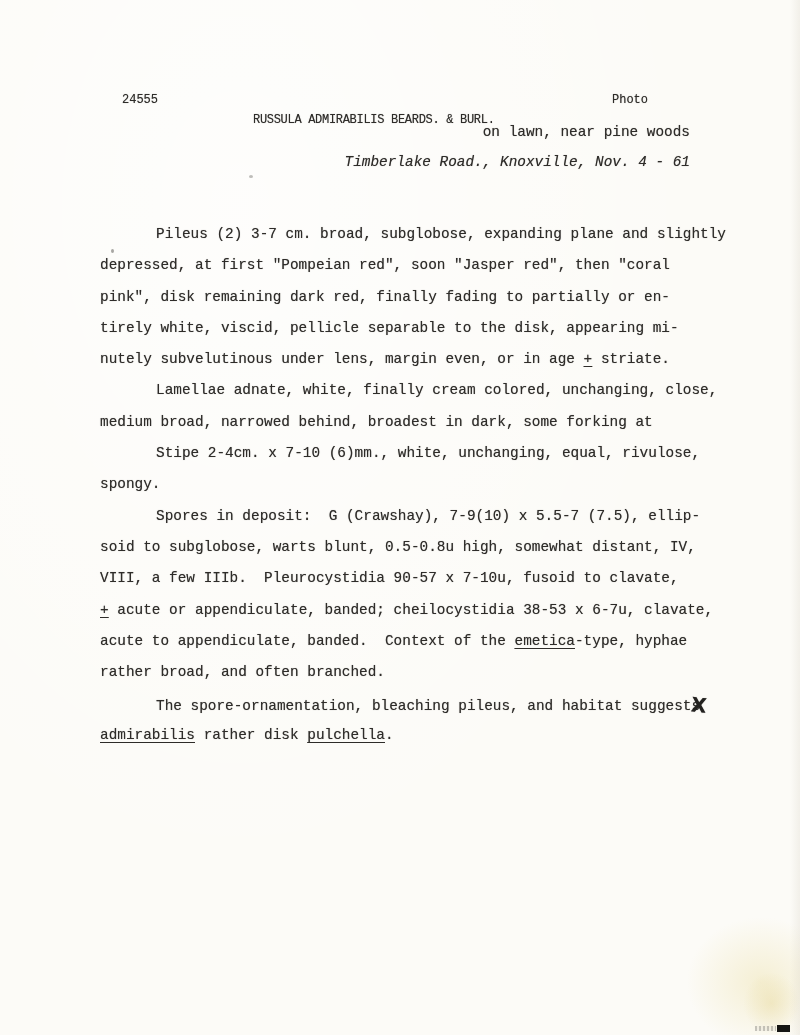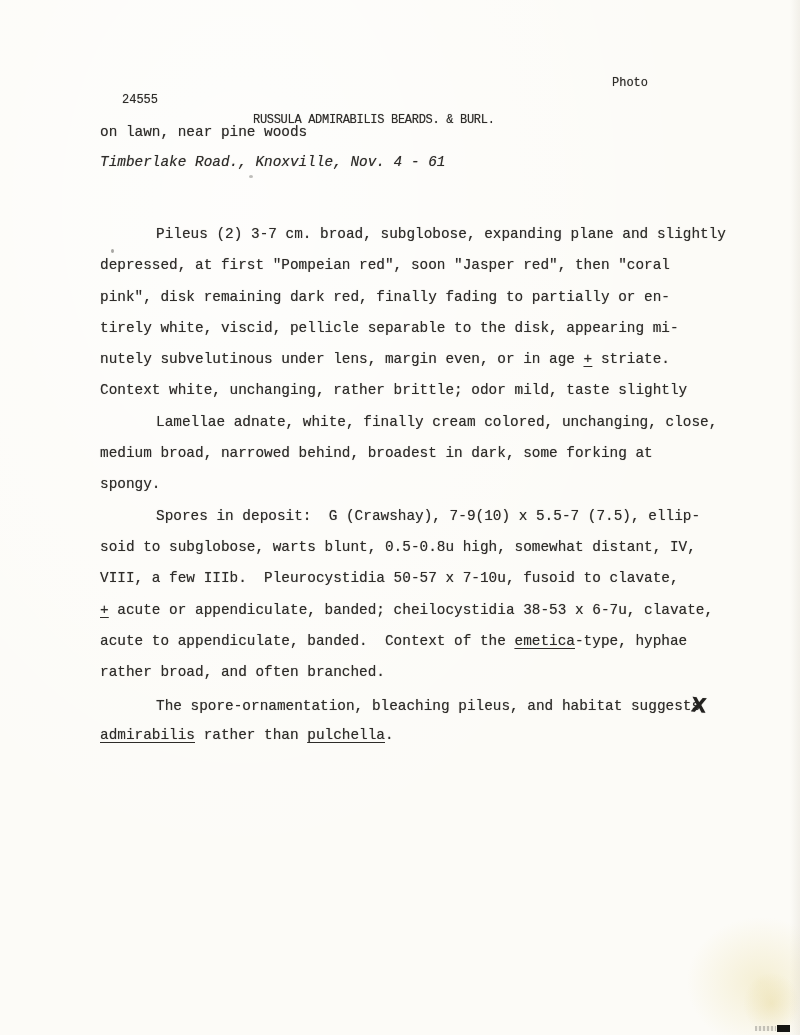--- a/index.html
+++ b/index.html
@@ -22,26 +22,26 @@
     filter: blur(0.25px);
     text-shadow: 0 0 0.8px rgba(46,44,41,0.55);
   }
   .hdr-abs {
     position: absolute;
     font-size: 12px;
     white-space: pre;
   }
   #hnum    { left: 122px; top: 93px; }
   #htitle  { left: 253px; top: 93px; letter-spacing: -0.3px; margin-top: 20px; }
-  #hphoto  { left: 612px; top: 76px; }
+  #hphoto  { left: 612px; top: 93px; }
   .hdr-center {
     position: absolute;
     left: 100px;
     width: 590px;
-    text-align: left;
+    text-align: right;
     font-size: 14.4px;
     white-space: pre;
   }
   #hline2 { top: 124px; }
   #hline3 { top: 154px; font-style: italic; }
   .body-block {
     position: absolute;
     left: 100px;
     top: 219px;
     width: 640px;
@@ -109,36 +109,36 @@
     <span class="hdr-abs" id="hphoto">Photo</span>
     <div class="hdr-center" id="hline2">on lawn, near pine woods</div>
     <div class="hdr-center" id="hline3">Timberlake Road., Knoxville, Nov. 4 - 61</div>
 
     <div class="body-block">
       <div class="bline ind">Pileus (2) 3-7 cm. broad, subglobose, expanding plane and slightly</div>
       <div class="bline">depressed, at first "Pompeian red", soon "Jasper red", then "coral</div>
       <div class="bline">pink", disk remaining dark red, finally fading to partially or en-</div>
       <div class="bline">tirely white, viscid, pellicle separable to the disk, appearing mi-</div>
       <div class="bline"><span>nutely subvelutinous under lens, margin even, or in age </span><span class="u">+</span><span> striate.</span></div>
-      <div class="bline">Context white, unchanging, rather brittle; odor mild, taste slightly</div>
 
       <div class="bline ind">Lamellae adnate, white, finally cream colored, unchanging, close,</div>
       <div class="bline">medium broad, narrowed behind, broadest in dark, some forking at</div>
 
+      <div class="bline ind">Stipe 2-4cm. x 7-10 (6)mm., white, unchanging, equal, rivulose,</div>
       <div class="bline">spongy.</div>
 
       <div class="bline ind">Spores in deposit:  G (Crawshay), 7-9(10) x 5.5-7 (7.5), ellip-</div>
       <div class="bline">soid to subglobose, warts blunt, 0.5-0.8u high, somewhat distant, IV,</div>
-      <div class="bline">VIII, a few IIIb.  Pleurocystidia 50-57 x 7-10u, fusoid to clavate,</div>
+      <div class="bline">VIII, a few IIIb.  Pleurocystidia 90-57 x 7-10u, fusoid to clavate,</div>
       <div class="bline"><span class="u">+</span><span> acute or appendiculate, banded; cheilocystidia 38-53 x 6-7u, clavate,</span></div>
       <div class="bline"><span>acute to appendiculate, banded.  Context of the </span><span class="u">emetica</span><span>-type, hyphae</span></div>
       <div class="bline">rather broad, and often branched.</div>
 
       <div class="bline ind"><span>The spore-ornamentation, bleaching pileus, and habitat suggests</span><span class="xmark">X</span></div>
-      <div class="bline"><span class="u">admirabilis</span><span> rather than </span><span class="u">pulchella</span><span>.</span></div>
+      <div class="bline"><span class="u">admirabilis</span><span> rather disk </span><span class="u">pulchella</span><span>.</span></div>
     </div>
   </div>
 
   <div class="stain-a"></div>
   <div class="stain-b"></div>
   <div class="edge-shade"></div>
   <div class="corner-noise"></div>
   <div class="corner-mark"></div>
   <div class="speck1"></div>
   <div class="speck2"></div>

